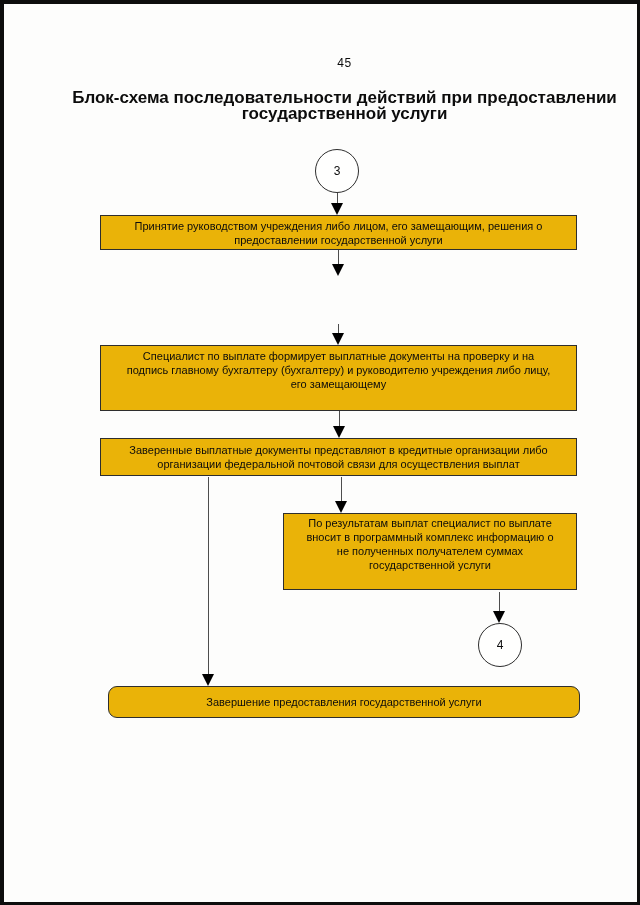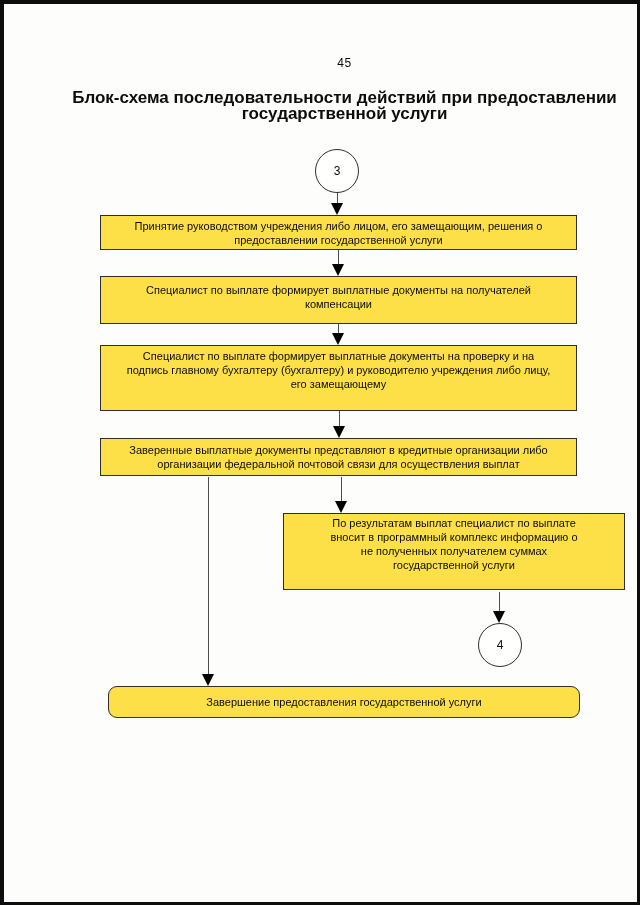--- a/index.html
+++ b/index.html
@@ -30,21 +30,21 @@
     top: 86px; left: 48px; right: 0;
     text-align: center;
     font-size: 17px;
     font-weight: bold;
     line-height: 16px;
     white-space: pre-line;
   }
 
   .fc-box {
     position: absolute;
-    background: #fde047;
+    background: #eab308;
     border: 1px solid #2e2e2e;
     display: flex;
     align-items: center;
     justify-content: center;
     text-align: center;
     font-size: 11px;
     line-height: 14px;
     white-space: pre-line;
     padding: 2px 4px;
   }
@@ -93,43 +93,41 @@
 
   <div class="vline" style="left:333px; top:189px; height:10px;"></div>
   <div class="ahead" style="left:327px; top:199px;"></div>
 
   <div class="fc-box" style="left:96px; top:211px; width:477px; height:35px;">Принятие руководством учреждения либо лицом, его замещающим, решения о
 предоставлении государственной услуги</div>
 
   <div class="vline" style="left:334px; top:246px; height:14px;"></div>
   <div class="ahead" style="left:328px; top:260px;"></div>
 
-  <div class="fc-box top-align" style="left:96px; top:272px; width:477px; height:48px; padding-top:6px;">Специалист по выплате формирует выплатные документы на получателей
-компенсации</div>
 
   <div class="vline" style="left:334px; top:320px; height:9px;"></div>
   <div class="ahead" style="left:328px; top:329px;"></div>
 
   <div class="fc-box top-align" style="left:96px; top:341px; width:477px; height:66px; padding-top:3px;">Специалист по выплате формирует выплатные документы на проверку и на
 подпись главному бухгалтеру (бухгалтеру) и руководителю учреждения либо лицу,
 его замещающему</div>
 
   <div class="vline" style="left:335px; top:407px; height:15px;"></div>
   <div class="ahead" style="left:329px; top:422px;"></div>
 
   <div class="fc-box" style="left:96px; top:434px; width:477px; height:38px;">Заверенные выплатные документы представляют в кредитные организации либо
 организации федеральной почтовой связи для осуществления выплат</div>
 
   <div class="vline" style="left:204px; top:473px; height:197px;"></div>
   <div class="ahead" style="left:198px; top:670px;"></div>
 
   <div class="vline" style="left:337px; top:473px; height:24px;"></div>
   <div class="ahead" style="left:331px; top:497px;"></div>
 
-  <div class="fc-box top-align" style="left:279px; top:509px; width:342px; height:77px; ">По результатам выплат специалист по выплате
+  <div class="fc-box top-align" style="left:279px; top:509px; width:294px; height:77px; ">По результатам выплат специалист по выплате
 вносит в программный комплекс информацию о
 не полученных получателем суммах
 государственной услуги</div>
 
   <div class="vline" style="left:495px; top:588px; height:19px;"></div>
   <div class="ahead" style="left:489px; top:607px;"></div>
 
   <div class="fc-circle" style="left:474px; top:619px;">
     <span>4</span>
   </div>

